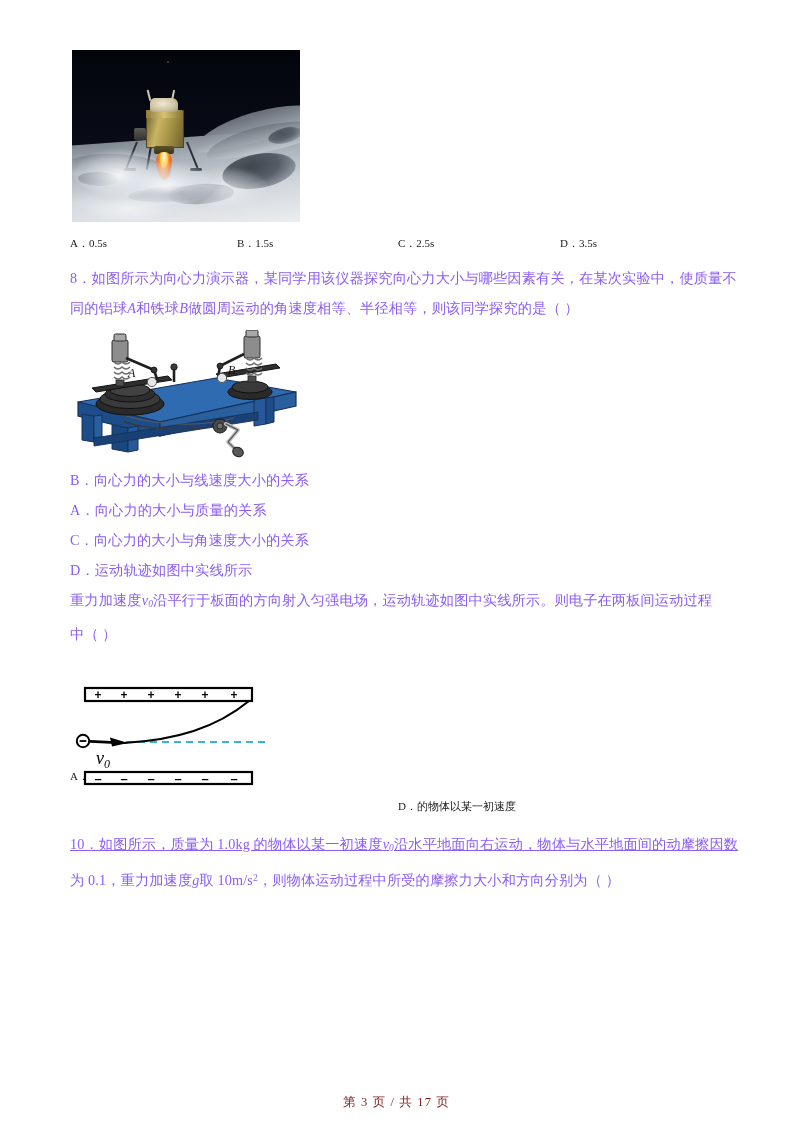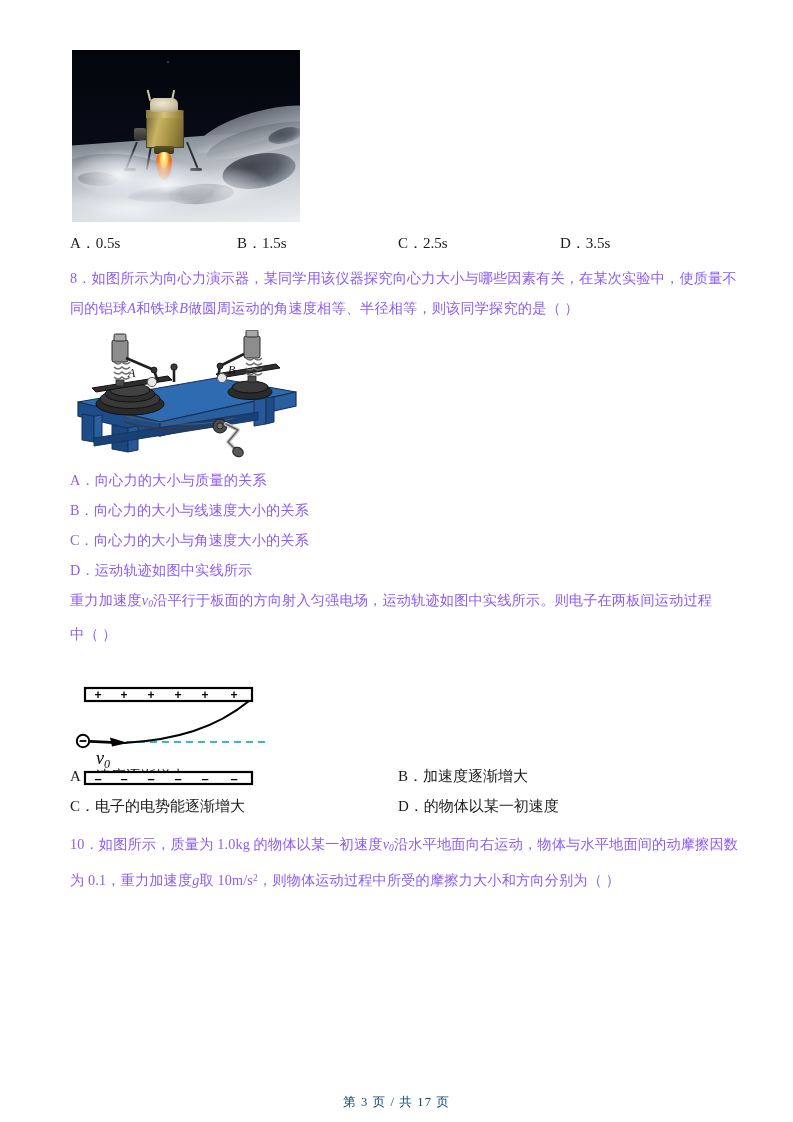--- a/index.html
+++ b/index.html
@@ -32,21 +32,21 @@
   .qline {
     font-size: 14.2px;
     line-height: 30px;
     letter-spacing: 0.15px;
     color: #8b5cf6;
     white-space: nowrap;
   }
   .opt-row {
     position: relative;
     height: 30px;
-    font-size: 15px;
+    font-size: 11px;
     line-height: 30px;
     color: #1a1a1a;
   }
   .opt-cell {
     position: absolute;
     top: 0;
     white-space: nowrap;
   }
   .it { font-style: italic; font-family: "Liberation Serif", serif; }
   sub.v0 {
@@ -126,21 +126,21 @@
   }
 
   
   .footer {
     position: absolute;
     left: 0;
     top: 1094px;
     width: 793px;
     text-align: center;
     font-size: 12.6px;
-    color: #0c4a6e;
+    color: #7f1d1d;
     letter-spacing: 1.1px;
   }
 </style>
 </head>
 <body>
 
 <div class="page">
 
   <div class="moon-fig">
     <div class="moon-sky"></div>
@@ -203,40 +203,38 @@
       <span class="opt-cell" style="left:167px;">B．1.5s</span>
       <span class="opt-cell" style="left:328px;">C．2.5s</span>
       <span class="opt-cell" style="left:490px;">D．3.5s</span>
     </div>
 
     <div class="qline" style="margin-top:5px;">8．如图所示为向心力演示器，某同学用该仪器探究向心力大小与哪些因素有关，在某次实验中，使质量不</div>
     <div class="qline"><span>同的铝球</span><span class="it">A</span><span>和铁球</span><span class="it">B</span><span>做圆周运动的角速度相等、半径相等，则该同学探究的是（      ）</span></div>
 
     <div style="height:142px;"></div>
 
+    <div class="qline">B．向心力的大小与线速度大小的关系</div>
     <div class="qline">A．向心力的大小与质量的关系</div>
-    <div class="qline">B．向心力的大小与线速度大小的关系</div>
     <div class="qline">C．向心力的大小与角速度大小的关系</div>
     <div class="qline">D．运动轨迹如图中实线所示</div>
 
     <div class="qline"><span>重力加速度</span><span class="it">v</span><sub class="v0">0</sub><span>沿平行于板面的方向射入匀强电场，运动轨迹如图中实线所示。则电子在两板间运动过程</span></div>
     <div class="qline">中（      ）</div>
 
     <div style="height:112px;"></div>
 
     <div class="opt-row">
       <span class="opt-cell" style="left:0px;">A．速度逐渐增大</span>
-      <span class="opt-cell" style="left:328px;">B．加速度逐渐增大</span>
     </div>
     <div class="opt-row">
-      <span class="opt-cell" style="left:0px;">C．电子的电势能逐渐增大</span>
       <span class="opt-cell" style="left:328px;">D．的物体以某一初速度</span>
     </div>
 
-    <div class="qline" style="margin-top:8px;"><span>10．如图所示，质量为 1.0kg 的物体以某一初速度</span><span class="it">v</span><sub class="v0">0</sub><span>沿水平地面向右运动，物体与水平地面间的动摩擦因数</span></div>
+    <div class="qline" style="margin-top:8px;text-decoration:underline;"><span>10．如图所示，质量为 1.0kg 的物体以某一初速度</span><span class="it">v</span><sub class="v0">0</sub><span>沿水平地面向右运动，物体与水平地面间的动摩擦因数</span></div>
     <div class="qline"><span>为 0.1，重力加速度</span><span class="it">g</span><span>取 10m/s</span><sup class="sq">2</sup><span>，则物体运动过程中所受的摩擦力大小和方向分别为（      ）</span></div>
 
   </div>
 
   <div class="appar-fig">
     <svg width="232" height="132" viewBox="0 0 232 132">
 
       <polygon points="10,72 148,48 228,62 92,92" fill="#2f6bb0" stroke="#16325c" stroke-width="1.2"></polygon>
       <polygon points="10,72 92,92 92,106 10,86" fill="#1d4d89" stroke="#16325c" stroke-width="1.2"></polygon>
       <polygon points="92,92 228,62 228,76 92,106" fill="#2a5f9e" stroke="#16325c" stroke-width="1.2"></polygon>

